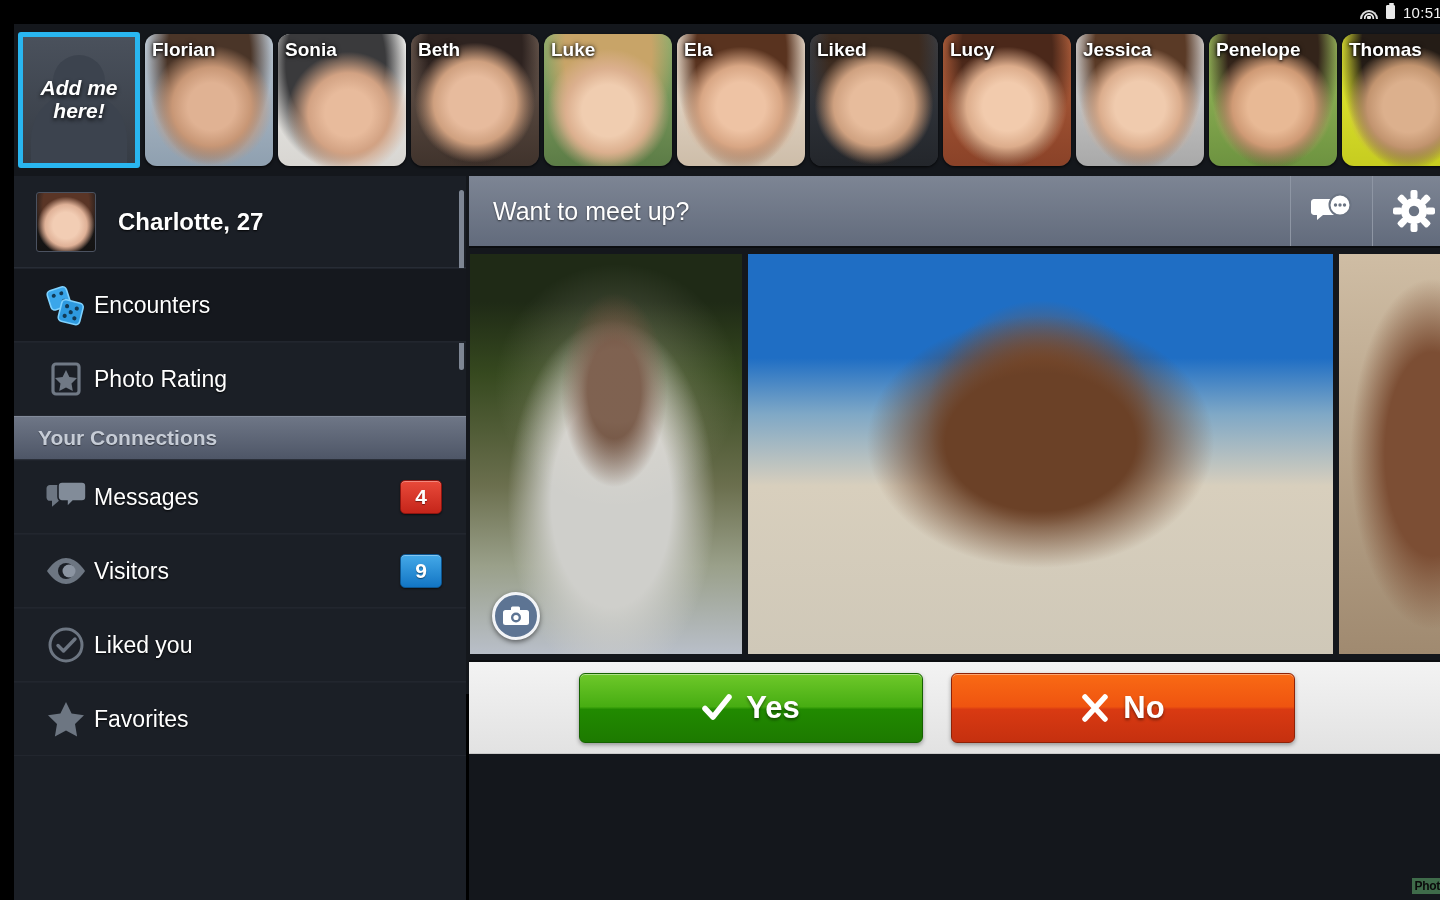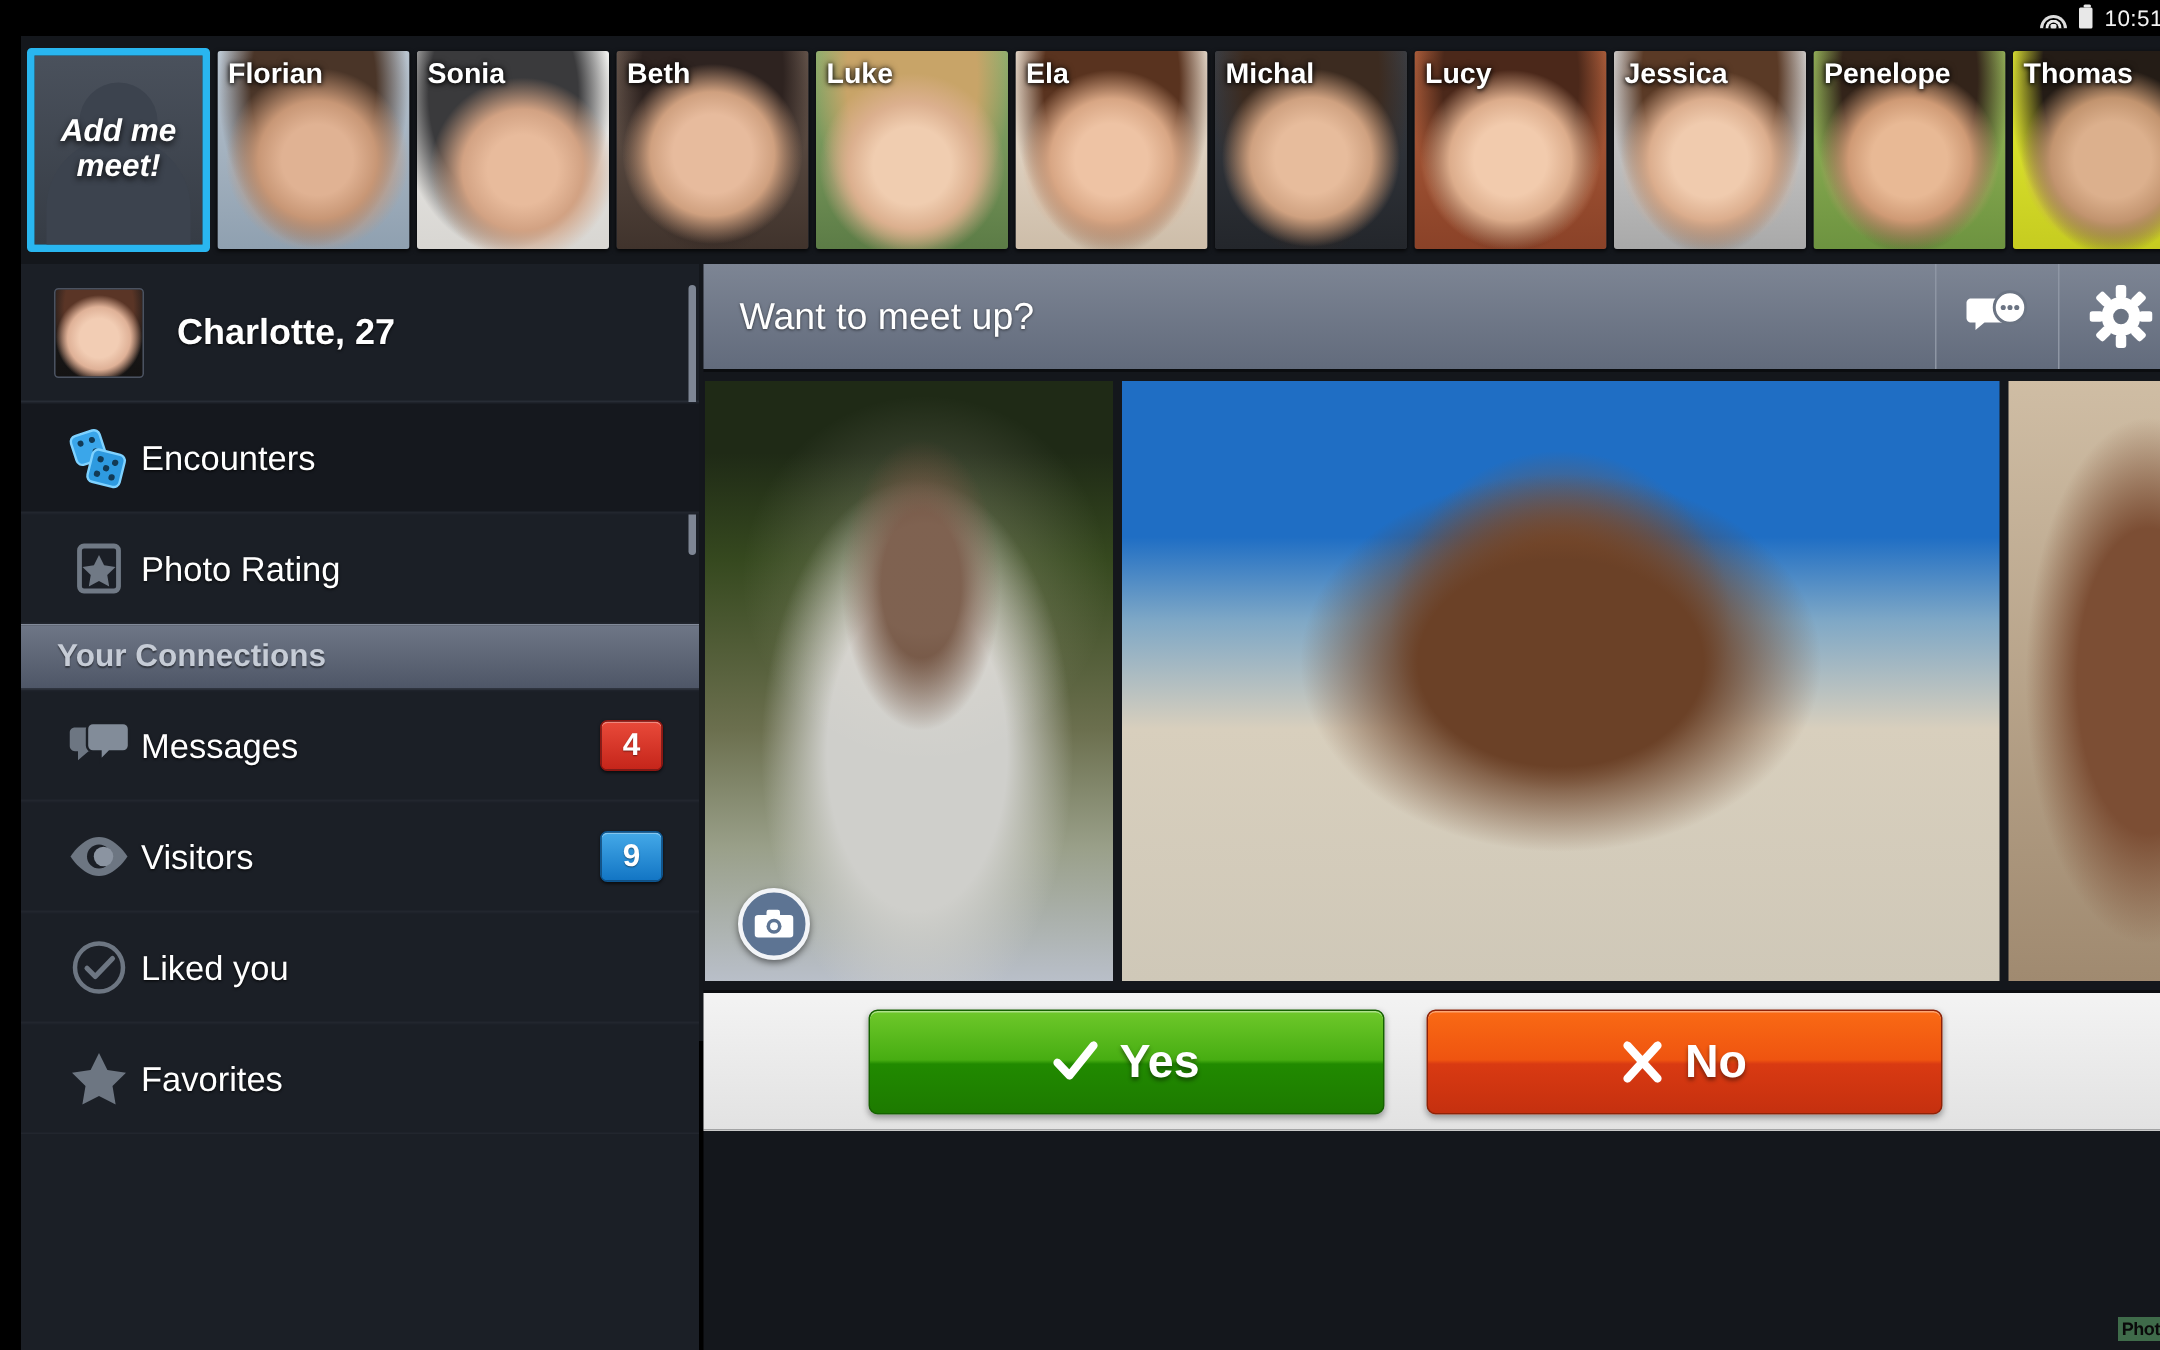--- a/index.html
+++ b/index.html
@@ -30,21 +30,21 @@
   .batt-ico:after{ content:""; position:absolute; top:-3px; left:2px; width:5px; height:2px; background:#e8e8e8; border-radius:1px;}
 
   
   .photostrip {
     position:absolute; left:0; top:24px; width:1440px; height:152px;
     background:#14171c; display:flex; align-items:center; padding:0 4px; gap:5px;
     overflow:hidden;
   }
   .tile {
     position:relative; width:128px; height:132px; flex:0 0 128px;
-    border-radius:2px; overflow:hidden; background:#2a2f38;
+    border-radius:12px; overflow:hidden; background:#2a2f38;
     box-shadow:0 1px 3px rgba(0,0,0,.8);
   }
   .tile .nm {
     position:absolute; left:7px; top:5px; z-index:3;
     color:#fff; font-size:19px; font-weight:bold;
     text-shadow:0 1px 3px rgba(0,0,0,.9), 0 0 5px rgba(0,0,0,.7);
     white-space:nowrap;
   }
   .tile .ph { position:absolute; inset:0; }
   .addme {
@@ -237,21 +237,21 @@
       </span>
     <span class="batt-ico"></span>
     <span class="status-time">10:51</span>
   </div>
 
   <div class="photostrip">
     <div class="addme">
       <div class="silhouette"></div>
       <div class="lbl">
         <span>Add me</span><br>
-        <span>meet!</span>
+        <span>here!</span>
       </div>
     </div>
 
     <div class="tile">
       <div class="ph f1"></div>
       <span class="nm">Florian</span>
     </div>
     <div class="tile">
       <div class="ph f2"></div>
       <span class="nm">Sonia</span>
@@ -263,21 +263,21 @@
     <div class="tile">
       <div class="ph f4"></div>
       <span class="nm">Luke</span>
     </div>
     <div class="tile">
       <div class="ph f5"></div>
       <span class="nm">Ela</span>
     </div>
     <div class="tile">
       <div class="ph f6"></div>
-      <span class="nm">Michal</span>
+      <span class="nm">Liked</span>
     </div>
     <div class="tile">
       <div class="ph f7"></div>
       <span class="nm">Lucy</span>
     </div>
     <div class="tile">
       <div class="ph f8"></div>
       <span class="nm">Jessica</span>
     </div>
     <div class="tile">

